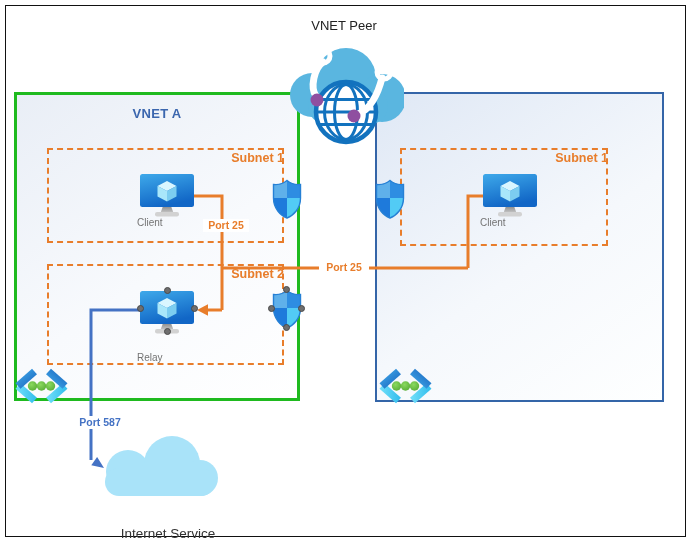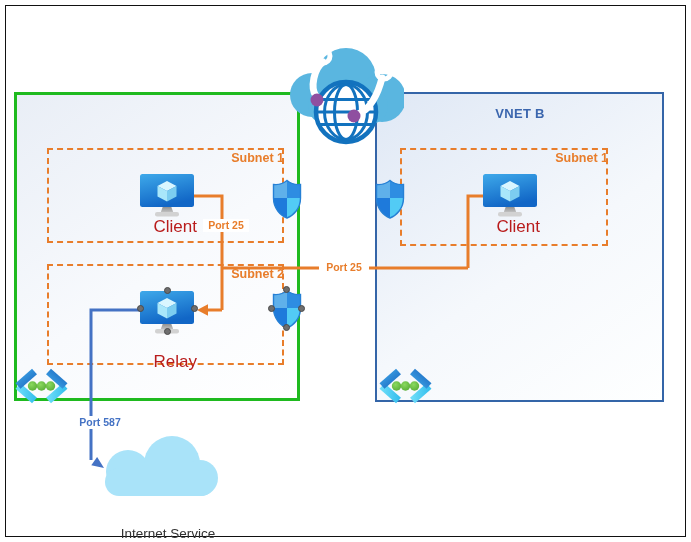--- a/index.html
+++ b/index.html
@@ -19,21 +19,21 @@
   #subnet-a2{left:47px;top:264px;width:237px;height:101px;}
   #subnet-b1{left:400px;top:148px;width:208px;height:98px;}
   
   .vnet-label{color:#3B66AE;font-size:13px;font-weight:600;text-align:center;letter-spacing:.3px;}
   #vnet-a-label{left:14px;top:106px;width:286px;}
   #vnet-b-label{left:376px;top:106px;width:288px;}
   .subnet-label{color:#E87D2B;font-size:12.5px;font-weight:600;text-align:right;}
   #subnet-a1-label{left:47px;top:151px;width:237px;}
   #subnet-a2-label{left:47px;top:267px;width:237px;}
   #subnet-b1-label{left:400px;top:151px;width:208px;}
-  .node-label{color:#b91c1c;font-size:17px;text-align:right;}
+  .node-label{color:#737373;font-size:10px;text-align:left;}
   #client-a-label{left:137px;top:217px;width:60px;}
   #relay-label{left:137px;top:332px;width:60px;margin-top:20px;}
   #client-b-label{left:480px;top:217px;width:60px;}
   .port-label{font-size:10.5px;font-weight:600;text-align:center;background:#fff;line-height:13px;}
   .port-orange{color:#E87D2B;}
   .port-blue{color:#4472C4;}
   #port25-a-label{left:203px;top:219px;width:46px;}
   #port25-cross-label{left:319px;top:261px;width:50px;}
   #port587-label{left:74px;top:416px;width:52px;}
   #peer-title{left:280px;top:18px;width:128px;color:#222;font-size:13px;text-align:center;}
@@ -97,21 +97,22 @@
 
     <path d="M485 196 L468 196 L468 268" fill="none" stroke="#E87D2B" stroke-width="3"></path>
 
     <path d="M222 310 L207 310" fill="none" stroke="#E87D2B" stroke-width="3"></path>
     <polygon points="197,310 208,304.2 208,315.8" fill="#E87D2B"></polygon>
 
     <path d="M141 310 L91 310 L91 460" fill="none" stroke="#4472C4" stroke-width="3"></path>
     <polygon points="104,468 91.3,465.2 97.1,457" fill="#4472C4"></polygon>
   </svg>
 
-  <div id="vnet-b-label" class="abs z5 vnet-label">VNET B</div>
+  <div id="peer-title" class="abs z5">VNET Peer</div>
+  <div id="vnet-a-label" class="abs z5 vnet-label">VNET A</div>
   <div id="subnet-a1-label" class="abs z5 subnet-label">Subnet 1</div>
   <div id="subnet-a2-label" class="abs z5 subnet-label">Subnet 2</div>
   <div id="subnet-b1-label" class="abs z5 subnet-label">Subnet 1</div>
   <div id="client-a-label" class="abs z5 node-label">Client</div>
   <div id="relay-label" class="abs z5 node-label">Relay</div>
   <div id="client-b-label" class="abs z5 node-label">Client</div>
   <div id="port25-a-label" class="abs z5 port-label port-orange">Port 25</div>
   <div id="port25-cross-label" class="abs z5 port-label port-orange">Port 25</div>
   <div id="port587-label" class="abs z5 port-label port-blue">Port 587</div>
   <div id="internet-label" class="abs z5 node-label">Internet Service</div>

